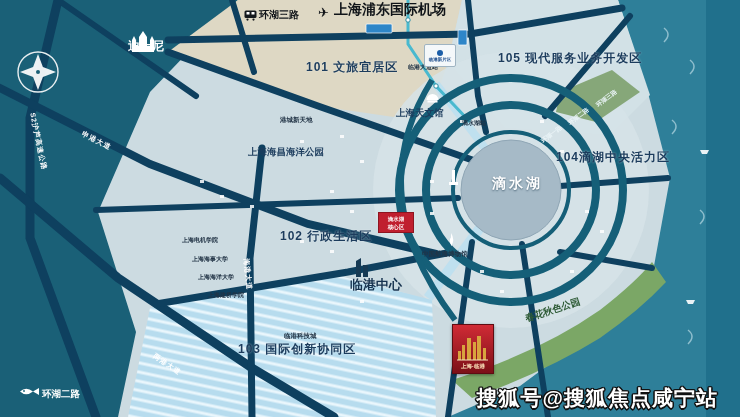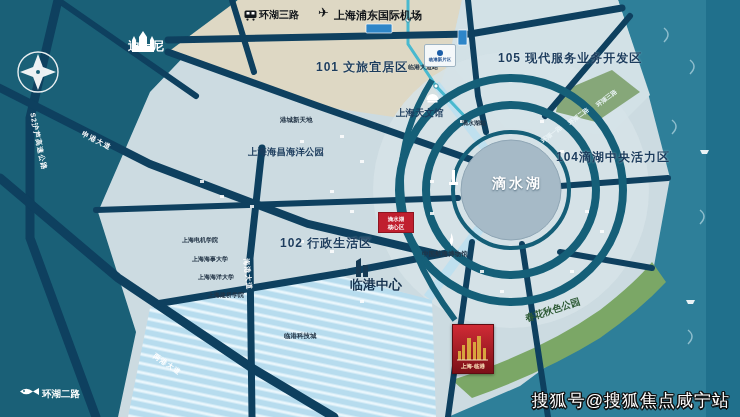--- a/index.html
+++ b/index.html
@@ -19,21 +19,21 @@
          border:1px solid #8e1420;display:flex;flex-direction:column;align-items:center;justify-content:center}
   .badge div{font-size:5.5px;line-height:8px;color:#fff;font-weight:700}
   .plaque{position:absolute;left:424px;top:44px;width:30px;height:21px;background:#f4f8fa;border:1px solid #9fb4c2;
           border-radius:2px;display:flex;flex-direction:column;align-items:center;justify-content:center;gap:1px}
   .plaque .dot{width:6px;height:6px;border-radius:50%;background:#1b5ea8}
   .plaque .txt{font-size:4.5px;color:#1b4c8c;font-weight:700}
   .logo{position:absolute;left:452px;top:324px;width:40px;height:48px;
         background:linear-gradient(180deg,#d02b35,#7c1018);border:1px solid #5f0c12;
         display:flex;flex-direction:column;align-items:center;justify-content:flex-end;box-shadow:0 1px 3px rgba(0,0,0,.4)}
   .logo .nm{font-size:5.5px;color:#ffe9c0;font-weight:700;margin:2px 0 3px}
-  .watermark{position:absolute;right:10px;bottom:5px;font-size:17px;font-weight:400;color:#fff;letter-spacing:1px;
+  .watermark{position:absolute;right:22px;bottom:5px;font-size:21px;font-weight:700;color:#fff;letter-spacing:1px;
      text-shadow:-1.5px 0 #111,1.5px 0 #111,0 -1.5px #111,0 1.5px #111,-1px -1px #111,1px 1px #111,-1px 1px #111,1px -1px #111}
   .plane{font-size:13px;font-weight:400;color:#101418}
 </style>
 </head>
 <body>
 
 <div class="stage">
 
   <svg class="base" width="740" height="417" viewBox="0 0 740 417">
     <defs>
@@ -161,24 +161,25 @@
   <svg class="lbl" style="left:244px;top:10px" width="13" height="11" viewBox="0 0 13 11">
     <rect x="0.5" y="0.5" width="12" height="7.5" rx="1.5" fill="#14181c"></rect>
     <rect x="2.5" y="2" width="3" height="2.5" fill="#fff"></rect>
     <rect x="7.5" y="2" width="3" height="2.5" fill="#fff"></rect>
     <circle cx="3.5" cy="9.6" r="1.1" fill="#14181c"></circle>
     <circle cx="9.5" cy="9.6" r="1.1" fill="#14181c"></circle>
   </svg>
   <div class="lbl" style="left:259px;top:10px;font-size:10px;color:#101418">环湖三路</div>
 
   <div class="lbl plane" style="left:318px;top:6px">✈</div>
-  <div class="lbl" style="left:334px;top:10px;font-size:11px;color:#101418">上海浦东国际机场</div>
-
-  <div class="lbl dist" style="left:316px;top:61px">101 文旅宜居区</div>
-  <div class="lbl dist" style="left:280px;top:237px">102 行政生活区</div>
+  <div class="lbl" style="left:334px;top:2px;font-size:14px;color:#101418">上海浦东国际机场</div>
+
+  <div class="lbl dist" style="left:306px;top:61px">101 文旅宜居区</div>
+  <div class="lbl dist" style="left:280px;top:230px">102 行政生活区</div>
+  <div class="lbl dist" style="left:238px;top:343px">103 国际创新协同区</div>
   <div class="lbl dist" style="left:556px;top:151px">104滴湖中央活力区</div>
   <div class="lbl dist" style="left:498px;top:52px">105 现代服务业务开发区</div>
 
   <div class="lbl lake-name" style="left:492px;top:176px">滴水湖</div>
 
   <svg class="lbl" style="left:426px;top:92px" width="13" height="11" viewBox="0 0 13 11" fill="#fff">
     <path d="M0.5,8 a6,6 0 0 1 12,0 z"></path>
       <rect x="1.5" y="8.5" width="10" height="2"></rect>
   </svg>
   <div class="lbl big-poi" style="left:396px;top:108px">上海天文馆</div>

